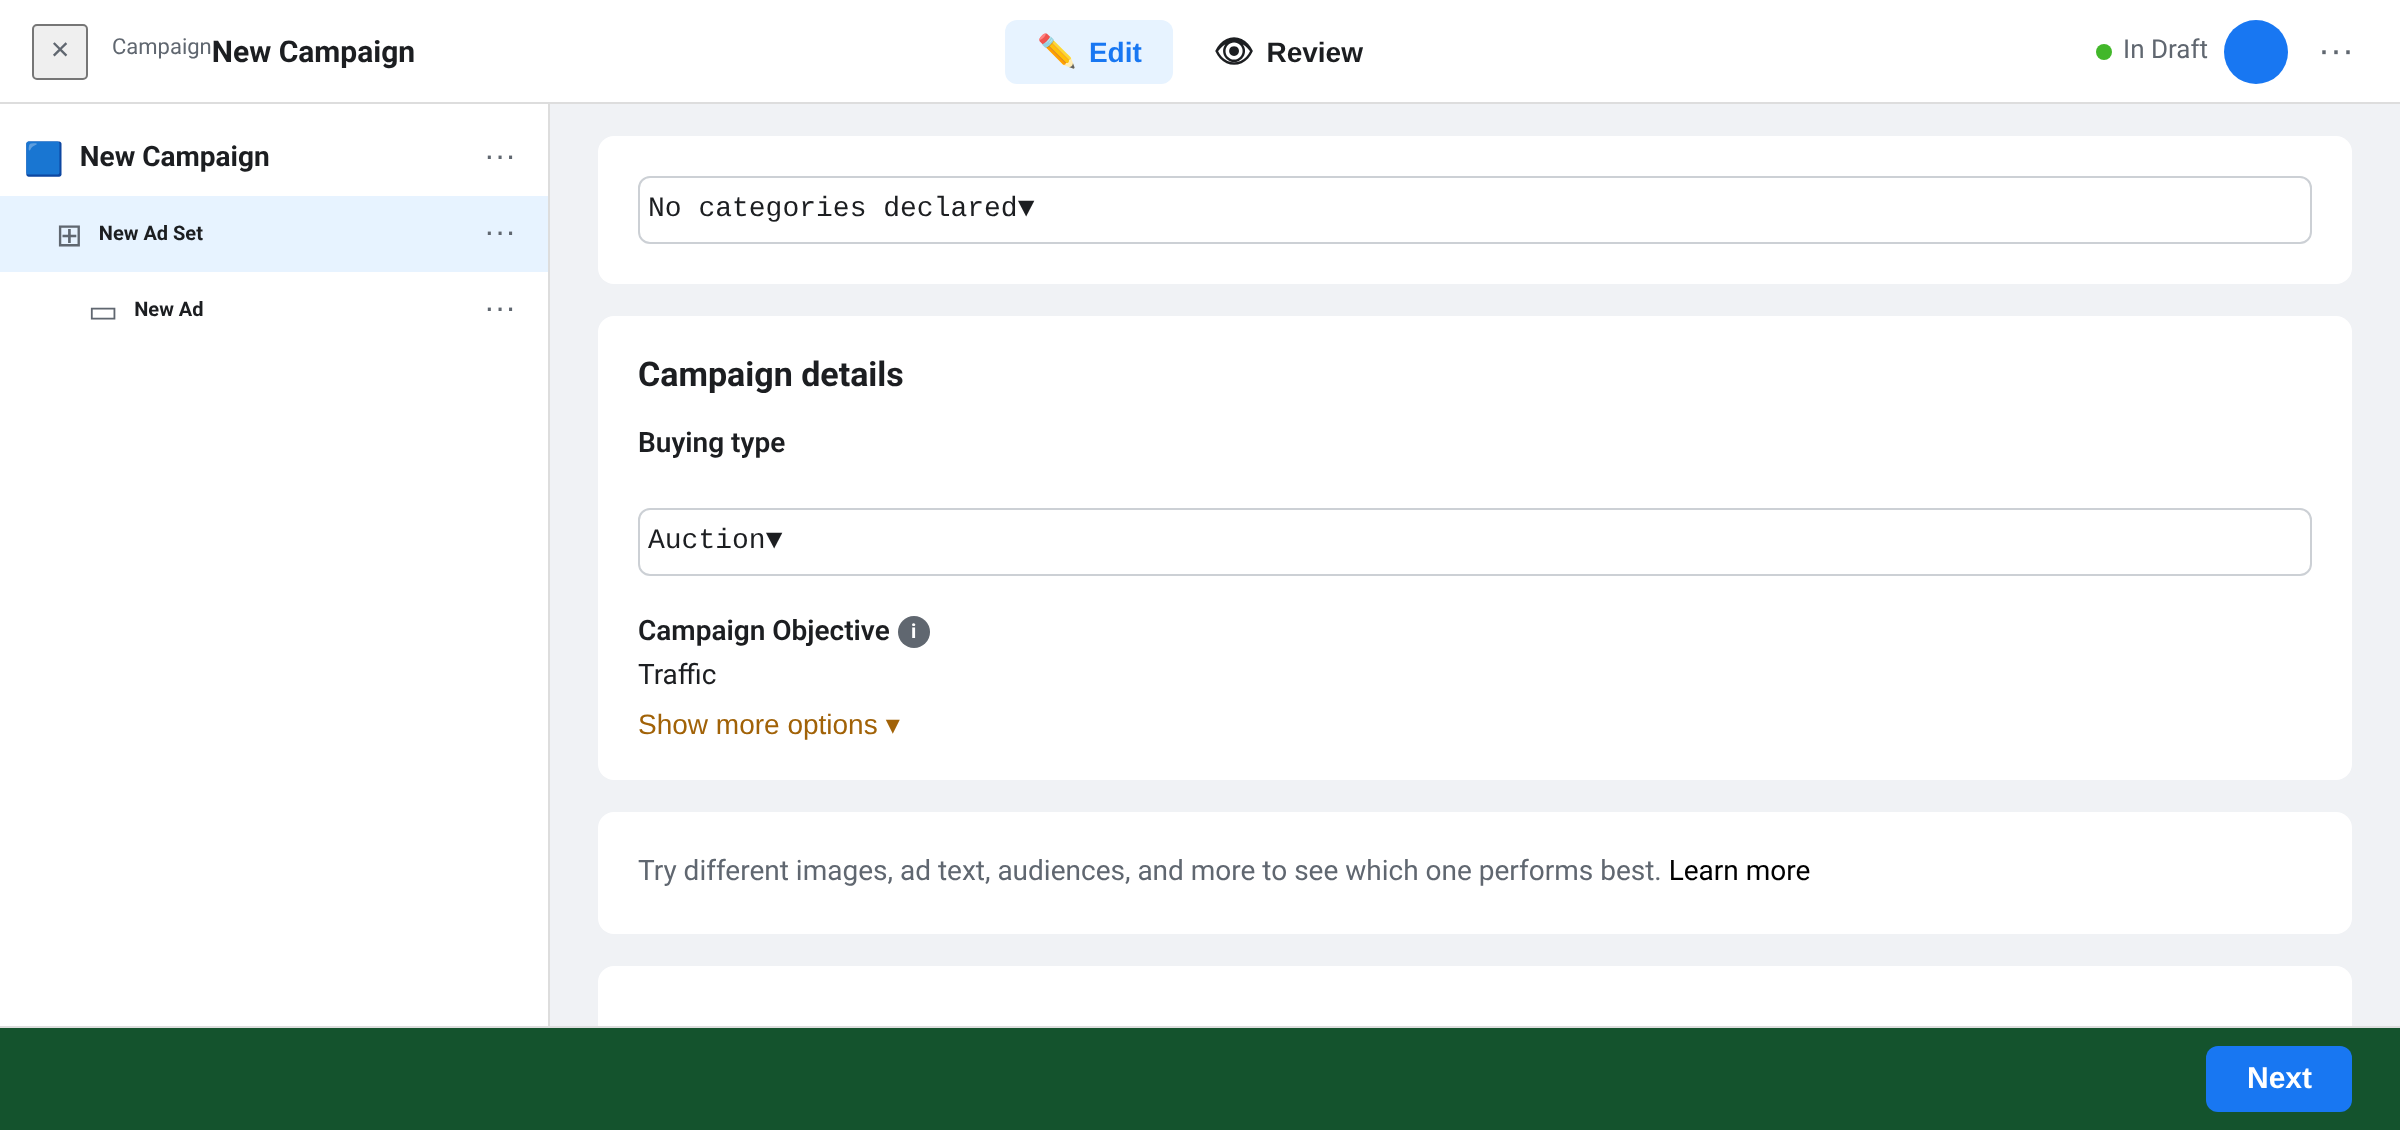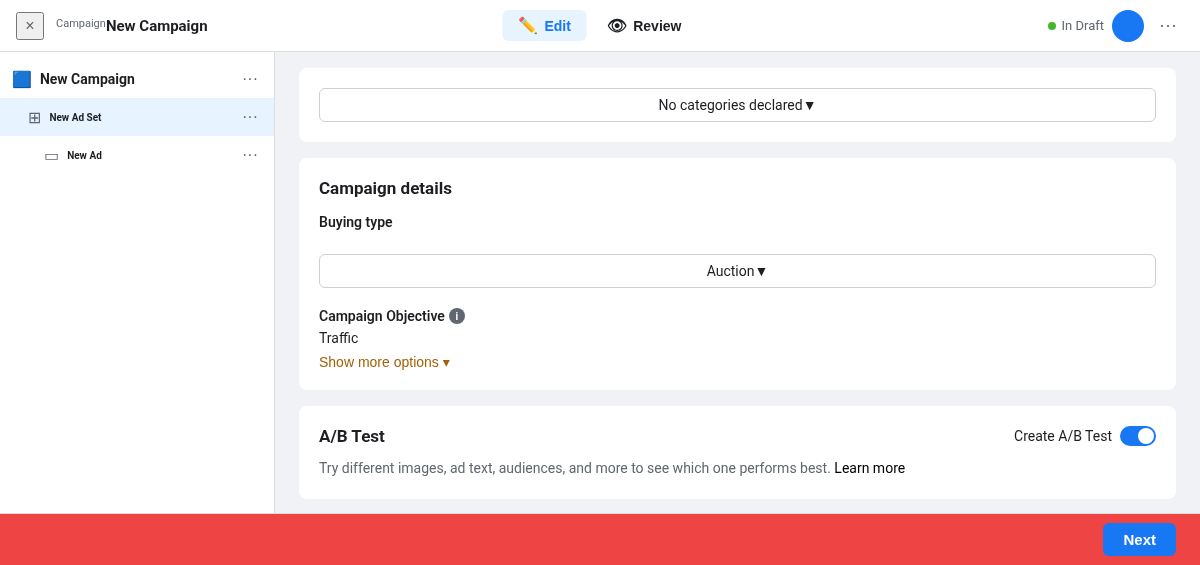--- a/index.html
+++ b/index.html
@@ -185,24 +185,25 @@
       padding: 20px;
       margin-bottom: 16px;
     }
 
     
     .dropdown-field {
       display: flex;
       align-items: center;
       border: 1px solid #ccd0d5;
       border-radius: 6px;
-      padding: 8px 24px;
+      padding: 8px 4px;
       background: #fff;
       cursor: pointer;
-      justify-content: center;
+      justify-content: flex-start;
+      font-family: Liberation Mono, monospace;
     }
     .dropdown-field span {
       font-size: 14px;
       color: #1c1e21;
     }
     .dropdown-arrow {
       color: #606770;
     }
 
     
@@ -301,21 +302,21 @@
       height: 16px;
       border-radius: 50%;
       background: #fff;
       top: 2px;
       right: 2px;
       transition: left 0.2s;
     }
 
     
     .bottom-bar {
-      background: #ef4444;
+      background: #14532d;
       border-top: 1px solid #ddd;
       height: 52px;
       display: flex;
       align-items: center;
       justify-content: flex-end;
       padding: 0 24px;
       flex-shrink: 0;
     }
     .next-btn {
       background: #1877f2;
@@ -405,27 +406,20 @@
         <span class="info-icon">i</span>
       </div>
       <div class="objective-value">Traffic</div>
       <button class="show-more-link">
         <span>Show more options</span>
         <span>▾</span>
       </button>
     </div>
 
     <div class="card">
-      <div class="ab-card-header">
-        <span class="ab-card-title">A/B Test</span>
-        <div class="ab-card-right">
-          <span class="create-ab-label">Create A/B Test</span>
-          <div class="toggle"></div>
-        </div>
-      </div>
       <div class="ab-desc">
         <span>Try different images, ad text, audiences, and more to see which one performs best. </span>
         <a href="#">Learn more</a>
       </div>
     </div>
 
     <div class="card">
       
       
     </div>

